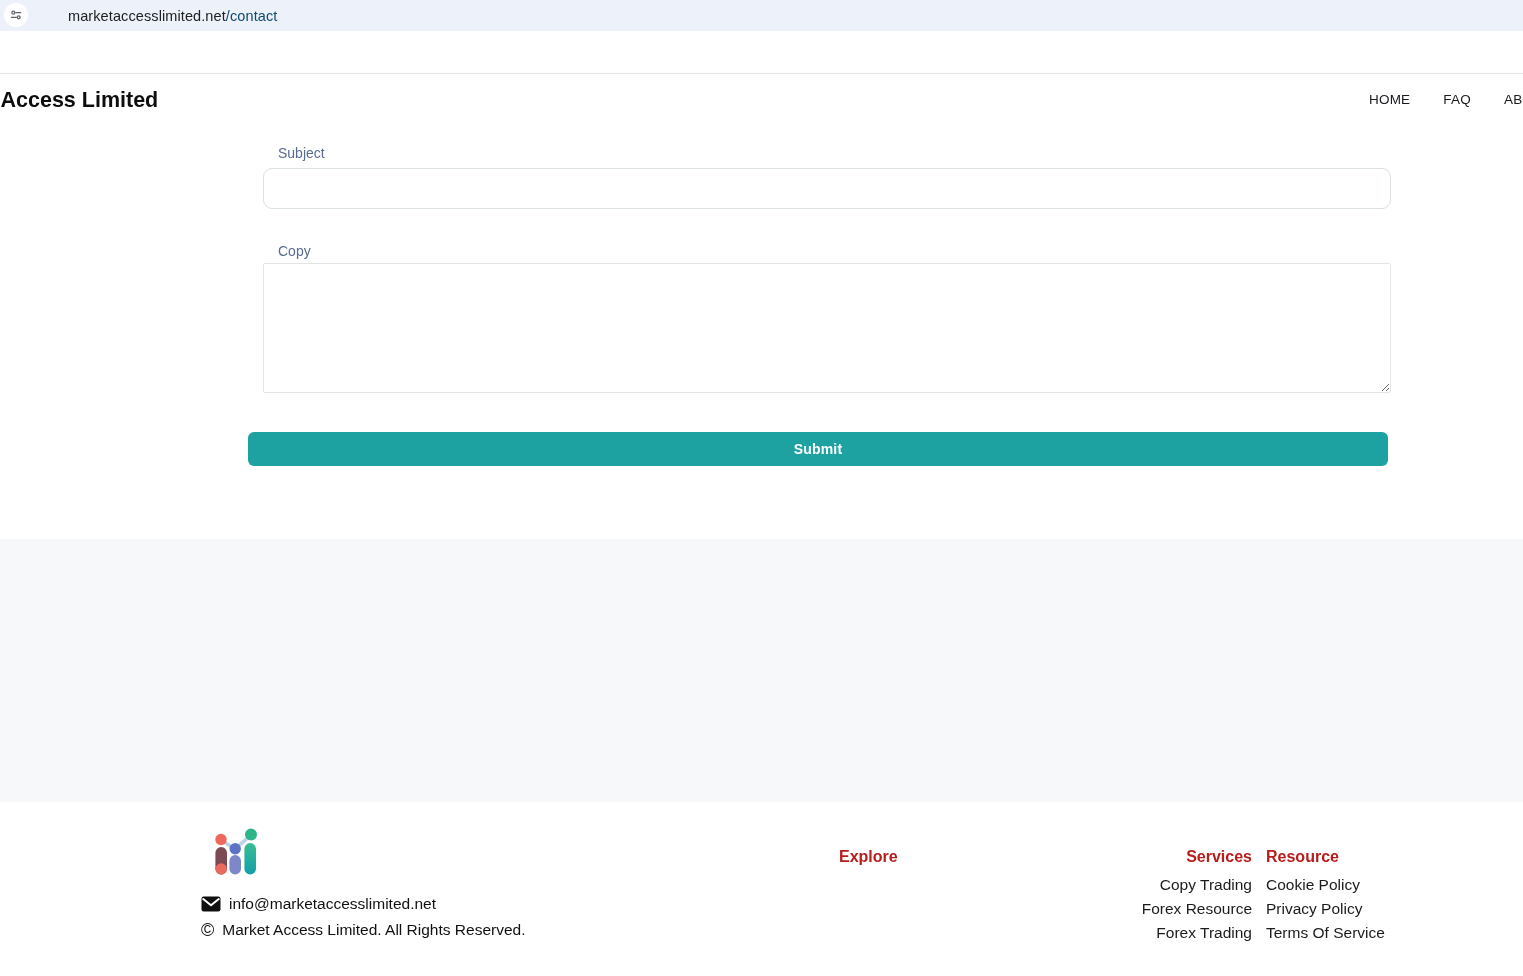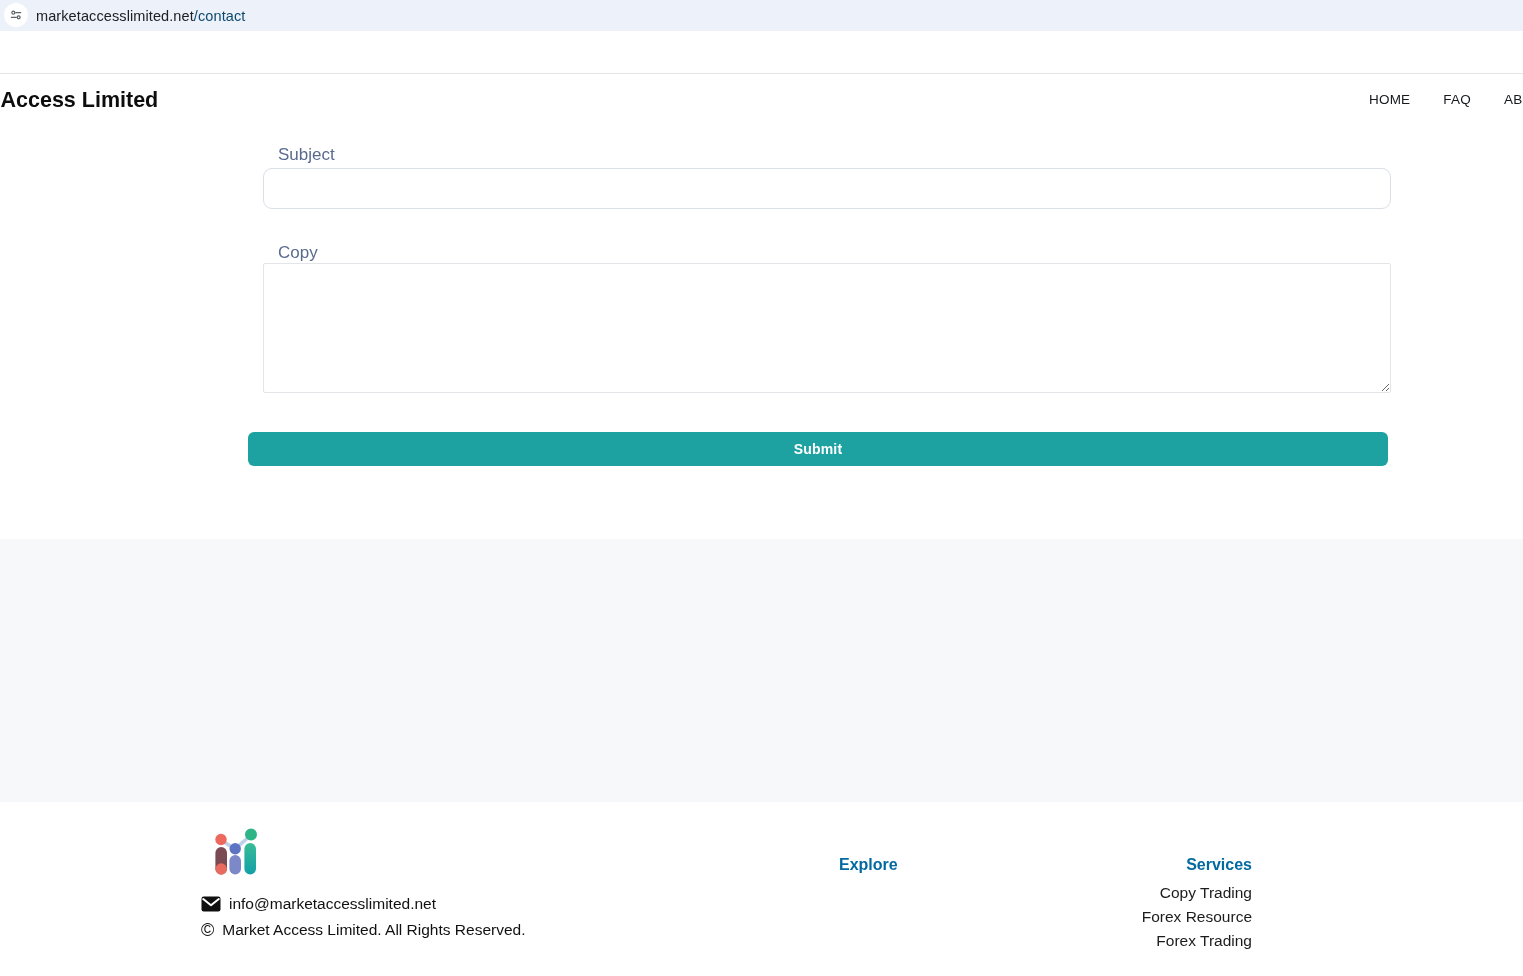--- a/index.html
+++ b/index.html
@@ -20,21 +20,21 @@
     position: absolute; left: 4px; top: 3px; width: 24px; height: 24px;
     background: #ffffff; border-radius: 50%;
     display: flex; align-items: center; justify-content: center;
     cursor: pointer;
   }
   .urlbox {
     position: absolute; left: 36px; top: 0; height: 31px;
     display: flex; align-items: center;
     font-size: 14.5px; letter-spacing: 0.1px;
   }
-  .url-domain { color: #202124; }
+  .url-domain { color: #202124; margin-left: 32px; }
   .url-path { color: #0c4a6e; }
 
   
   .header-divider {
     position: absolute; top: 73px; left: 0; width: 1523px; height: 1px;
     background: #e4e5e7;
   }
   .brand {
     position: absolute; left: -74px; top: 88px;
     font-size: 21.5px; font-weight: bold; color: #0d0d0d;
@@ -44,21 +44,21 @@
     position: absolute; left: 1369px; top: 92px;
     display: flex; gap: 33px;
     font-size: 13.5px; color: #17191c; letter-spacing: 0.2px;
     white-space: nowrap;
   }
   .nav span { cursor: pointer; }
 
   
   .field-label {
     position: absolute; left: 278px;
-    font-size: 17px; color: #5a6b8e;
+    font-size: 14px; color: #5a6b8e;
   }
   #subject-label { top: 145px; }
   #body-label { top: 243px; }
   .subject-input {
     position: absolute; left: 263px; top: 168px;
     width: 1128px; height: 41px;
     border: 1px solid #dbdfe6; border-radius: 9px;
     background: #ffffff; outline: none;
     padding: 0 14px; font-size: 15px; font-family: inherit; color: #1a1a1a;
   }
@@ -99,22 +99,22 @@
   }
   #email-row { top: 93px; justify-content: center; }
   #copyright-row { top: 119px; }
   .copy-glyph { font-size: 18px; line-height: 1; color: #111111; }
 
   .footer-col { position: absolute; top: 38px; width: 200px; }
   #col-explore  { left: 839px; }
   #col-services { left: 1052px; text-align: right; }
   #col-resource { left: 1266px; }
   .footer-col h3 {
-    font-size: 16px; font-weight: bold; color: #0369a1;
-    margin: 16px 0 7px 0;
+    font-size: 16px; font-weight: bold; color: #b91c1c;
+    margin: 8px 0 7px 0;
   }
   .footer-col ul { list-style: none; }
   .footer-col li {
     font-size: 15.5px; color: #1c1c1c; line-height: 24px;
     cursor: pointer; white-space: nowrap;
   }
 </style>
 </head>
 <body>
 
@@ -189,14 +189,22 @@
 
   <div class="footer-col" id="col-services">
     <h3>Services</h3>
     <ul>
       <li>Copy Trading</li>
       <li>Forex Resource</li>
       <li>Forex Trading</li>
     </ul>
   </div>
 
+  <div class="footer-col" id="col-resource">
+    <h3>Resource</h3>
+    <ul>
+      <li>Cookie Policy</li>
+      <li>Privacy Policy</li>
+      <li>Terms Of Service</li>
+    </ul>
+  </div>
 
 </div>
 
 </body></html>

